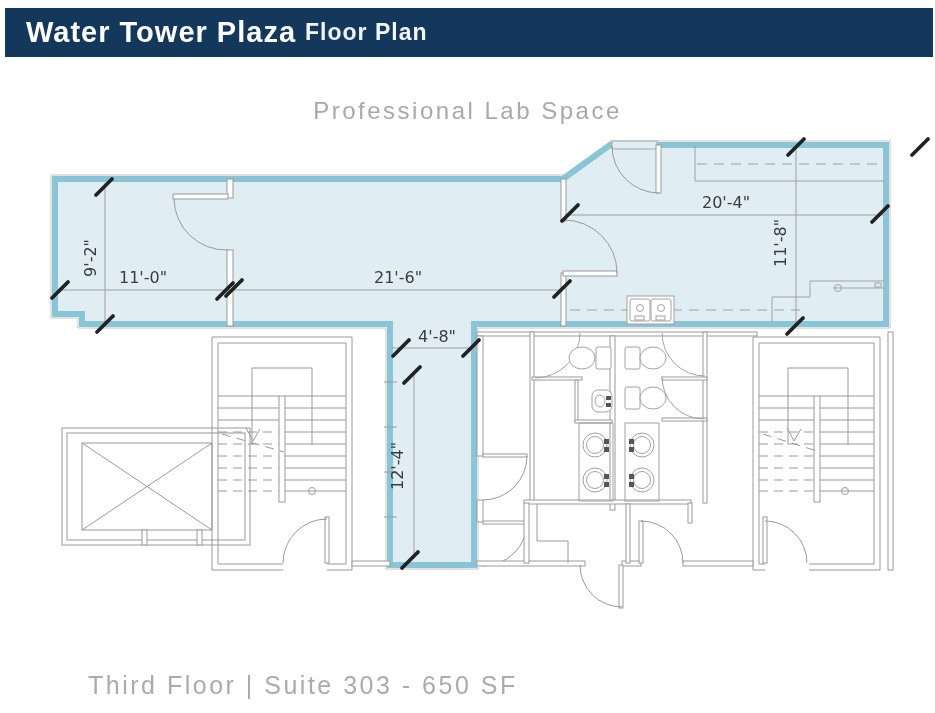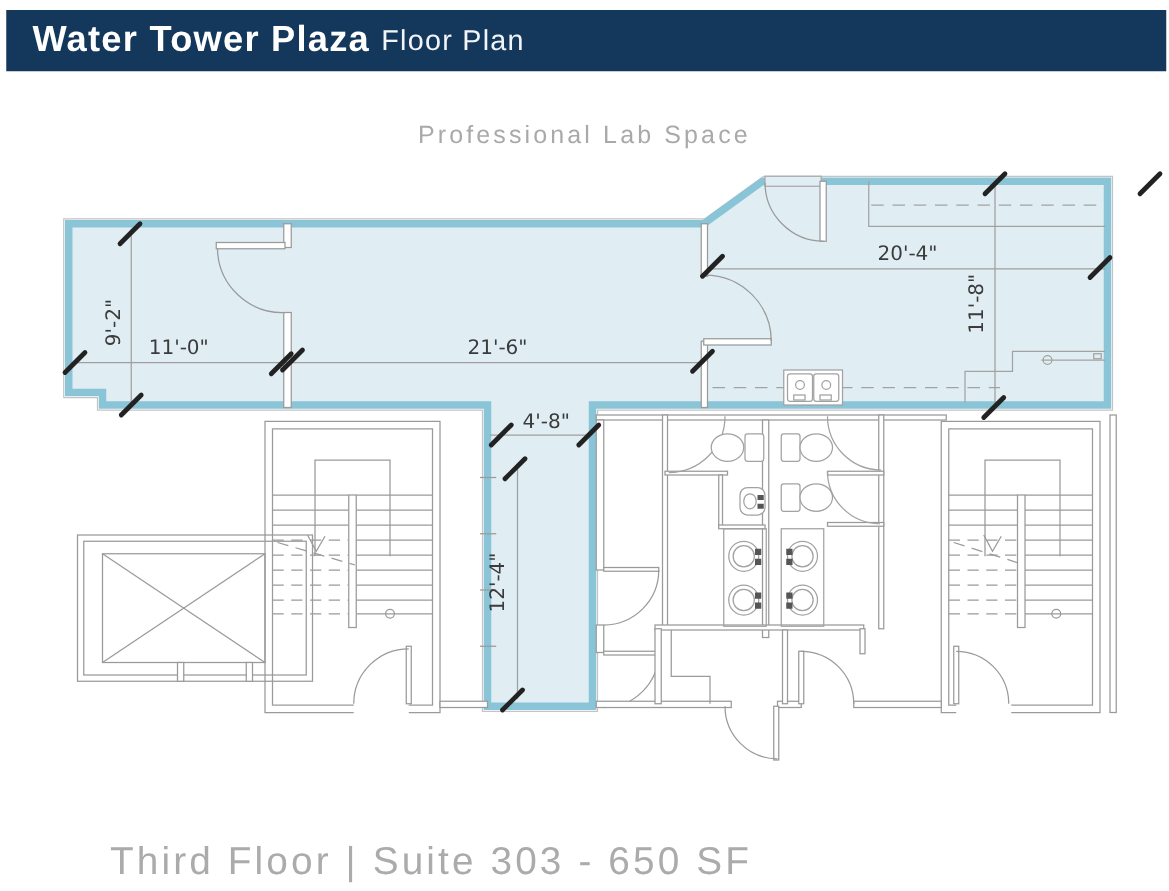--- a/index.html
+++ b/index.html
@@ -1,23 +1,23 @@
 <!DOCTYPE html>
 <html><head>
 <meta charset="utf-8">
 <style>
   html,body{margin:0;padding:0;background:#ffffff;}
   body{width:935px;height:713px;position:relative;font-family:"Liberation Sans",sans-serif;overflow:hidden;}
   .header{position:absolute;left:5px;top:8px;width:928px;height:49px;background:#14385B;
           display:flex;align-items:center;box-sizing:border-box;padding-left:21px;}
   .header .brand{color:#ffffff;font-weight:700;font-size:29px;letter-spacing:1px;}
-  .header .page{color:#f2f5f8;font-weight:400;font-size:23px;letter-spacing:1px;margin-left:9px;}
+  .header .page{color:#f2f5f8;font-weight:700;font-size:23px;letter-spacing:1px;margin-left:9px;}
   .plan-title{position:absolute;top:97px;left:0;width:935px;text-align:center;
-              color:#A9A9A9;font-size:20px;font-weight:500;letter-spacing:2.5px;}
-  .footer-caption{position:absolute;left:88px;top:671px;color:#ABABAB;font-size:31px;
+              color:#A9A9A9;font-size:24px;font-weight:500;letter-spacing:2.5px;}
+  .footer-caption{position:absolute;left:88px;top:671px;color:#ABABAB;font-size:25px;
                   font-weight:500;letter-spacing:2.5px;}
   svg{position:absolute;left:0;top:0;}
   .wall{fill:none;stroke:#9a9a9a;stroke-width:1;}
   .wallf{fill:#ffffff;stroke:#9a9a9a;stroke-width:1;}
   .fix{fill:none;stroke:#a2a2a2;stroke-width:1;}
   .fixw{fill:#ffffff;stroke:#a2a2a2;stroke-width:1;}
   .dimline{stroke:#9f9f9f;stroke-width:1;fill:none;}
   .tick{stroke:#222222;stroke-width:3.8;stroke-linecap:round;}
   .dim{font-family:"DejaVu Sans",sans-serif;font-size:16px;fill:#3b3b3b;}
   .dashed{stroke-dasharray:10 7;}

